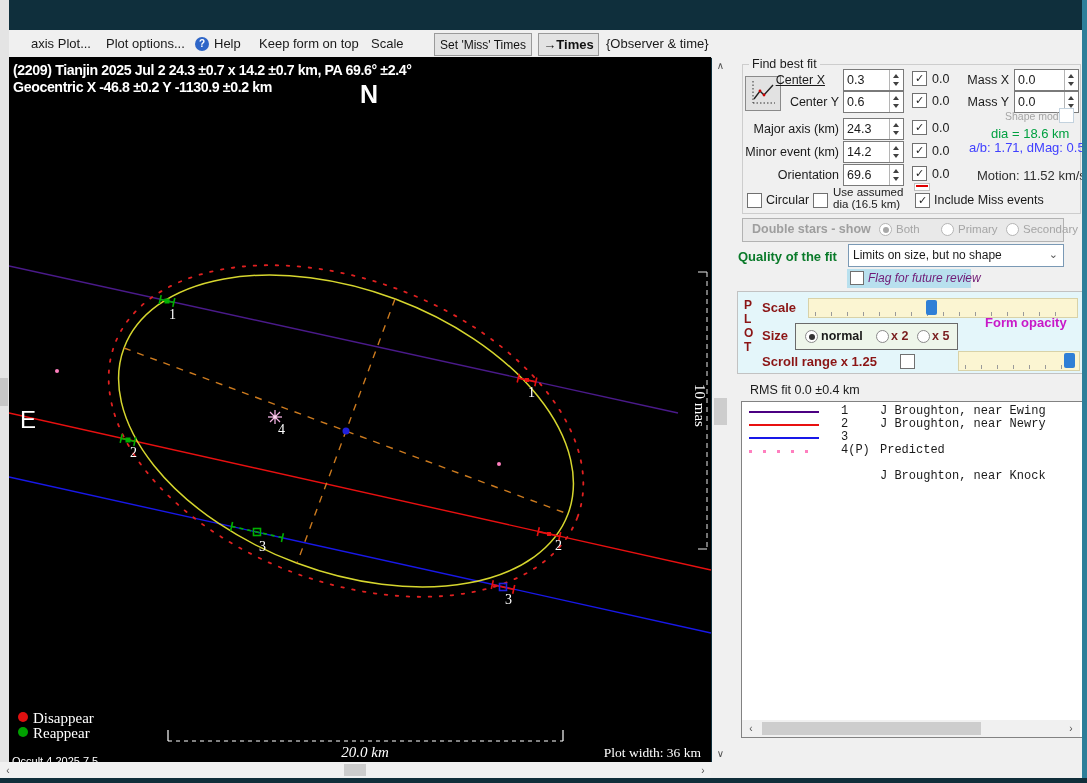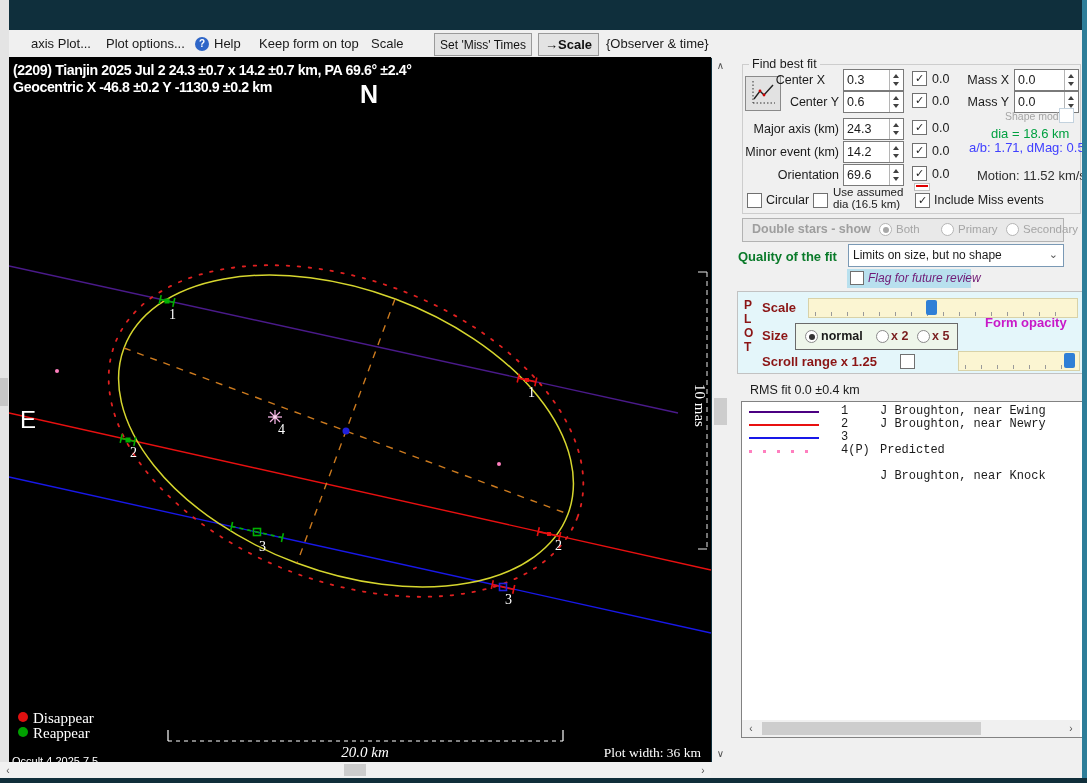--- a/index.html
+++ b/index.html
@@ -75,21 +75,21 @@
 
 
   <div id="menubar" class="abs">
     <div class="mitem" style="left:22px;">axis Plot...</div>
     <div class="mitem" style="left:97px;">Plot options...</div>
     <div id="helpicon">?</div>
     <div class="mitem" style="left:205px;">Help</div>
     <div class="mitem" style="left:250px;">Keep form on top</div>
     <div class="mitem" style="left:362px;">Scale</div>
     <div class="mbtn" style="left:425px;width:96px;">Set 'Miss' Times</div>
-    <div class="mbtn" style="left:529px;width:59px;font-weight:bold;font-size:13px;">→Scale</div>
+    <div class="mbtn" style="left:529px;width:59px;font-weight:bold;font-size:13px;">→Times</div>
     <div class="mitem" style="left:597px;">{Observer &amp; time}</div>
   </div>
 
   <svg id="plotsvg" class="abs" width="702" height="705" viewBox="0 0 702 705">
     <rect x="0" y="0" width="702" height="705" fill="#000"></rect>
 
     <line x1="0" y1="209" x2="669" y2="356" stroke="#4a1a8a" stroke-width="1.4"></line>
     <line x1="0" y1="356" x2="702" y2="513" stroke="#e81010" stroke-width="1.4"></line>
     <line x1="0" y1="420" x2="702" y2="576" stroke="#1818e8" stroke-width="1.4"></line>
 
@@ -208,21 +208,21 @@
     <div class="abs" style="left:16px;top:19px;width:34px;height:33px;background:#e2e2e2;border:1px solid #8a8a8a;">
       <svg width="32" height="31">
         <line x1="7" y1="4" x2="7" y2="26" stroke="#333" stroke-width="1" stroke-dasharray="1.5 2"></line>
         <line x1="7" y1="26" x2="29" y2="26" stroke="#333" stroke-width="1" stroke-dasharray="1.5 2"></line>
         <polyline points="8,22 14,14 18,18 27,8" fill="none" stroke="#222" stroke-width="1.4"></polyline>
         <circle cx="14" cy="14" r="1.4" fill="#c00"></circle>
           <circle cx="18" cy="18" r="1.4" fill="#c00"></circle>
       </svg>
     </div>
 
-    <div class="lbl r" style="left:16px;top:16px;width:80px;">Center X</div>
+    <div class="lbl r" style="left:16px;top:16px;width:80px;text-decoration:underline;">Center X</div>
     <div class="spin" style="left:114px;top:12px;width:59px;">
       <span class="val">0.3</span>
         <span class="btns">
           <i class="tri-u"></i>
           <i class="tri-d"></i>
         </span>
     </div>
     <div class="cb" style="left:183px;top:14px;">✓</div>
     <div class="lbl" style="left:203px;top:15px;">0.0</div>
 

